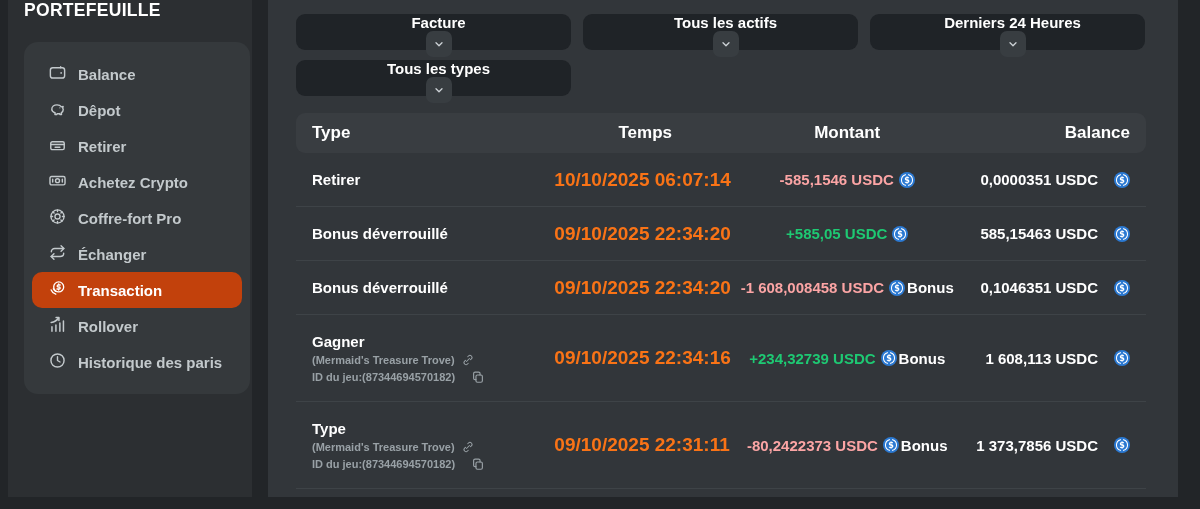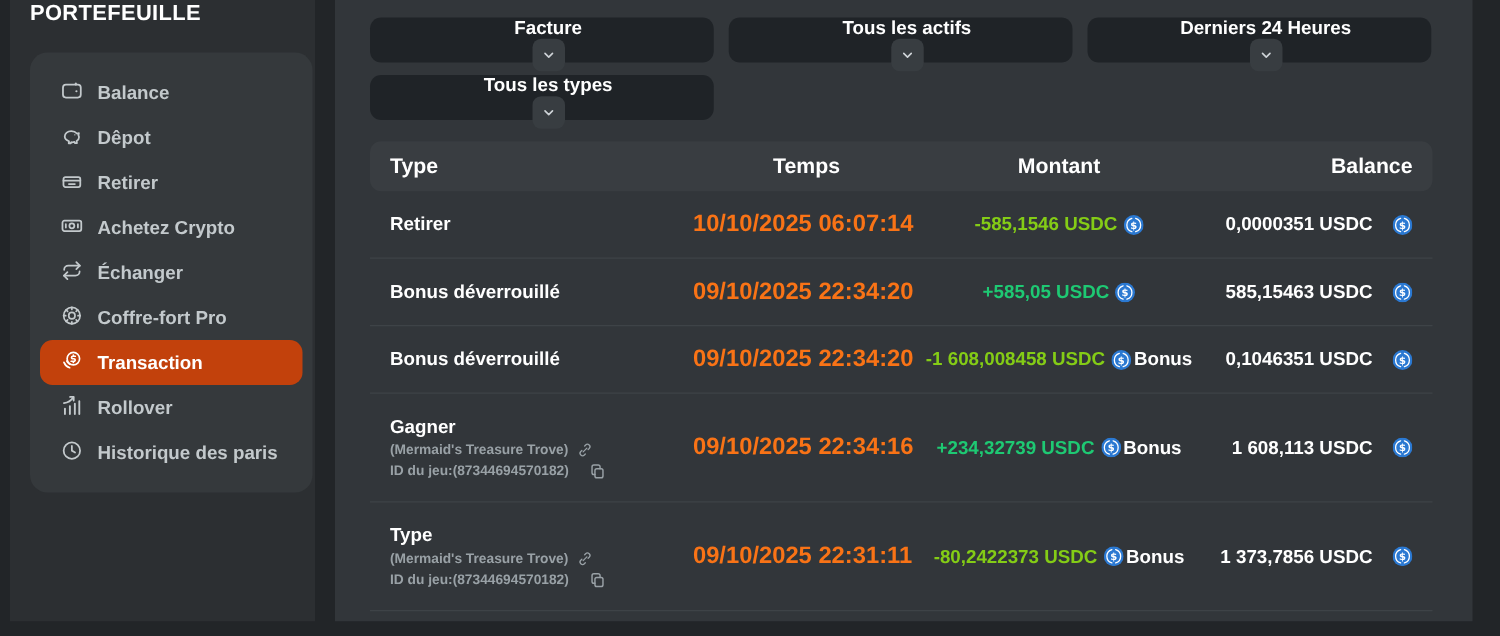--- a/index.html
+++ b/index.html
@@ -34,21 +34,21 @@
 
   .trow { padding:0 16px; min-height:54px; border-bottom:1px solid #3e4347; }
   .trow.tall { min-height:87px; }
   .t-main { color:#fff; font-size:15px; font-weight:700; }
   .t-sub { margin-top:4px; display:flex; align-items:center; gap:7px; color:#99a1a6; font-size:11px; font-weight:700; }
   .t-sub.idline { gap:16px; }
   .t-sub svg { flex:none; }
   .cell-time { color:#f97316; font-size:19px; font-weight:700; text-align:left; }
   .cell-amt { display:flex; justify-content:center; align-items:center; font-size:15px; font-weight:700; }
   .cell-bal { display:flex; justify-content:flex-end; align-items:center; gap:16px; color:#fff; font-size:15px; font-weight:700; }
-  .neg { color:#84cc16; }
+  .neg { color:#fca5a5; }
   .pos { color:#1ec973; }
   .bonusTag { color:#fff; margin-left:2px; }
   .usdc { width:16px; height:16px; flex:none; }
   .cell-amt .usdc { margin-left:5px; }
   .iconlink, .iconcopy { stroke:#99a1a6; cursor:pointer; }
 </style>
 </head>
 <body>
 
 <svg width="0" height="0" style="position:absolute">
@@ -108,36 +108,36 @@
       <div class="sideItem">
         <span><svg viewBox="0 0 24 24" fill="none" stroke="currentColor" stroke-width="1.8" stroke-linecap="round" stroke-linejoin="round" width="19" height="19">
               <rect x="2.5" y="7" width="19" height="10.5" rx="2"></rect>
               <circle cx="12" cy="12.2" r="2.5"></circle>
               <path d="M5.9 10.5v3.4M18.1 10.5v3.4"></path>
             </svg></span>
         <span>Achetez Crypto</span>
       </div>
 
       <div class="sideItem">
+        <span><svg viewBox="0 0 24 24" fill="none" stroke="currentColor" stroke-width="1.7" stroke-linecap="round" width="19" height="19">
+              <circle cx="12" cy="12" r="8.3"></circle>
+              <circle cx="12" cy="12" r="3.2"></circle>
+              <path d="M12 3.7v2.1M12 18.2v2.1M3.7 12h2.1M18.2 12h2.1M6.2 6.2l1.5 1.5M16.3 16.3l1.5 1.5M17.8 6.2l-1.5 1.5M7.7 16.3l-1.5 1.5"></path>
+            </svg></span>
+        <span>Coffre-fort Pro</span>
+      </div>
+
+      <div class="sideItem">
         <span><svg viewBox="0 0 24 24" fill="none" stroke="currentColor" stroke-width="1.8" stroke-linecap="round" stroke-linejoin="round" width="19" height="19">
               <path d="M16.5 3.5L20 7l-3.5 3.5"></path>
               <path d="M20 7H8.5C6 7 4.2 8.8 4.2 11.2"></path>
               <path d="M7.5 20.5L4 17l3.5-3.5"></path>
               <path d="M4 17h11.5c2.5 0 4.3-1.8 4.3-4.2"></path>
             </svg></span>
         <span>Échanger</span>
-      </div>
-
-      <div class="sideItem">
-        <span><svg viewBox="0 0 24 24" fill="none" stroke="currentColor" stroke-width="1.7" stroke-linecap="round" width="19" height="19">
-              <circle cx="12" cy="12" r="8.3"></circle>
-              <circle cx="12" cy="12" r="3.2"></circle>
-              <path d="M12 3.7v2.1M12 18.2v2.1M3.7 12h2.1M18.2 12h2.1M6.2 6.2l1.5 1.5M16.3 16.3l1.5 1.5M17.8 6.2l-1.5 1.5M7.7 16.3l-1.5 1.5"></path>
-            </svg></span>
-        <span>Coffre-fort Pro</span>
       </div>
 
       <div class="sideItem active">
         <span><svg viewBox="0 0 24 24" fill="none" stroke="currentColor" stroke-width="1.7" stroke-linecap="round" width="19" height="19">
               <circle cx="13.5" cy="10" r="6.3"></circle>
               <path d="M15.4 7.6h-2.5a1.25 1.25 0 000 2.5h1.2a1.25 1.25 0 010 2.5h-2.8M13.5 6.3v1.3M13.5 12.6v1.3"></path>
               <path d="M4 13.8a9.2 9.2 0 005.8 5.4"></path>
               <path d="M6.8 12.4a6.3 6.3 0 003 3.2"></path>
             </svg></span>
         <span>Transaction</span>

